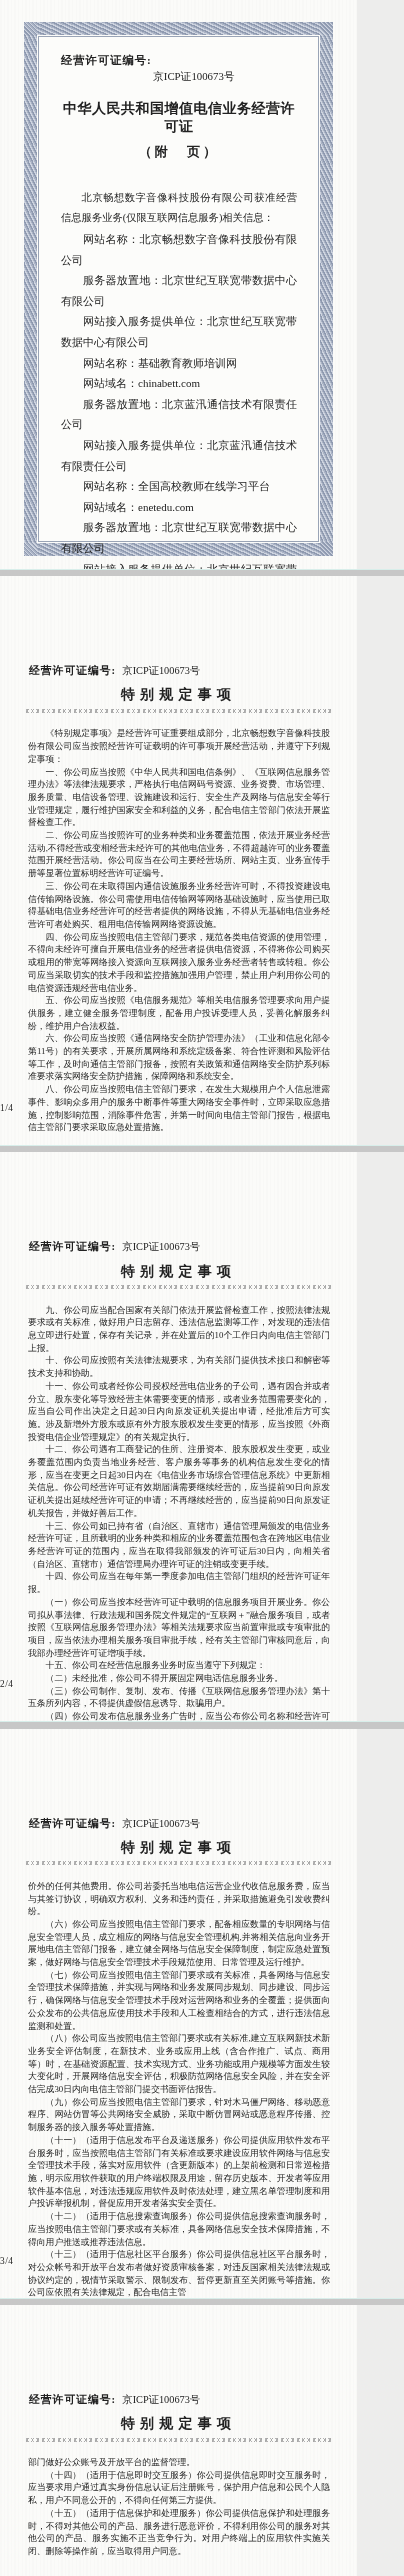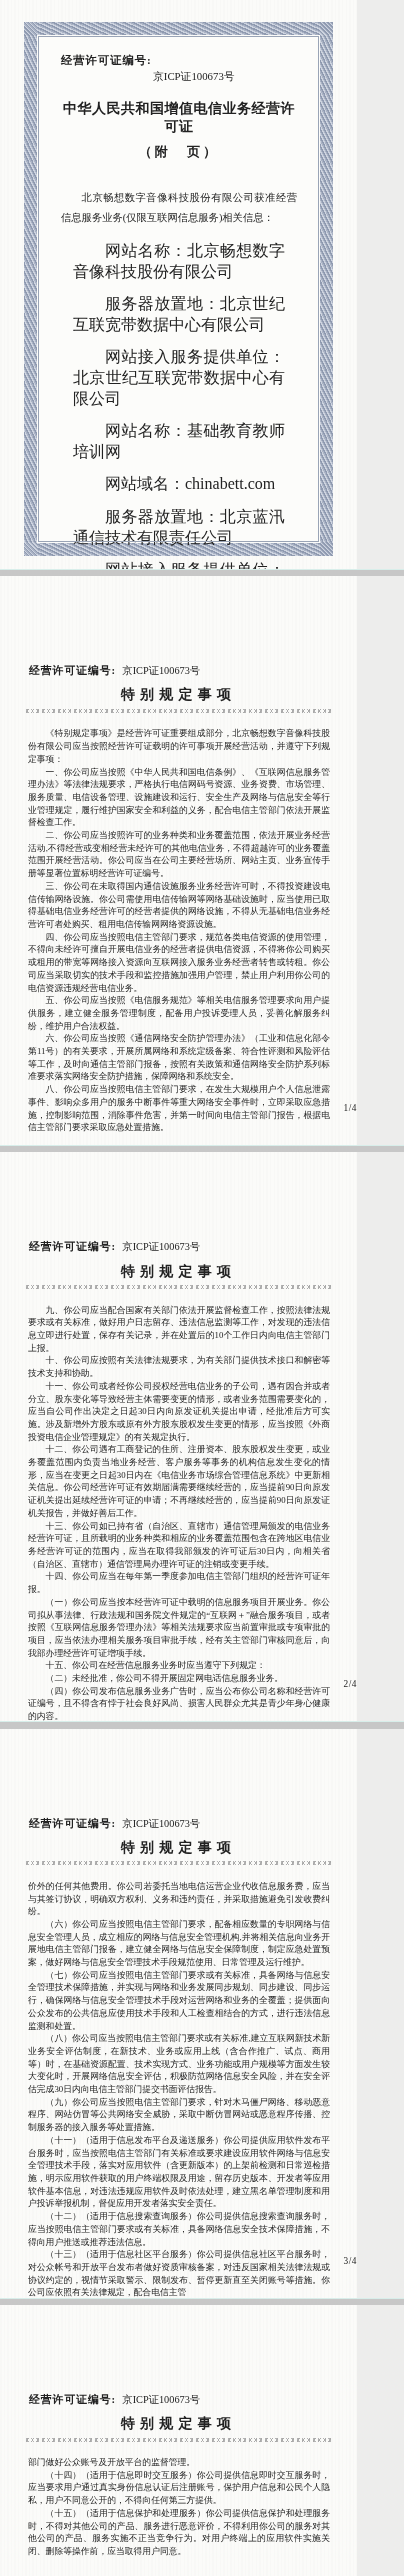--- a/index.html
+++ b/index.html
@@ -67,22 +67,22 @@
     letter-spacing:3.1px;
   }
   .cintro{
     margin:27px 0 0 0;
     font-size:10.3px;
     line-height:20.6px;
     text-indent:2em;
     text-align:justify;
   }
   .cline{
-    margin:12px;
-    font-size:16px;
+    margin:0;
+    font-size:11px;
     line-height:20.6px;
     text-indent:2em;
     text-align:justify;
   }
 
   
   .prov{padding-top:88px;box-sizing:border-box;}
   .phead{margin-left:29px;}
   .plab{
     font-size:10.8px;
@@ -117,21 +117,21 @@
     margin:0;
     text-indent:2em;
     text-align:justify;
   }
   .para.cont{text-indent:0;}
   .pnum{
     position:absolute;
     left:0;
     right:0;
     bottom:32px;
-    text-align:right;
+    text-align:left;
     font-size:9.3px;
     letter-spacing:0.5px;
     margin-top:16px;
   }
 </style>
 </head>
 <body>
 
 <div class="doc">
 
@@ -198,20 +198,21 @@
     <div class="pbody">
         <p class="para">九、你公司应当配合国家有关部门依法开展监督检查工作，按照法律法规要求或有关标准，做好用户日志留存、违法信息监测等工作，对发现的违法信息立即进行处置，保存有关记录，并在处置后的10个工作日内向电信主管部门上报。</p>
         <p class="para">十、你公司应按照有关法律法规要求，为有关部门提供技术接口和解密等技术支持和协助。</p>
         <p class="para">十一、你公司或者经你公司授权经营电信业务的子公司，遇有因合并或者分立、股东变化等导致经营主体需要变更的情形，或者业务范围需要变化的，应当自公司作出决定之日起30日内向原发证机关提出申请，经批准后方可实施。涉及新增外方股东或原有外方股东股权发生变更的情形，应当按照《外商投资电信企业管理规定》的有关规定执行。</p>
         <p class="para">十二、你公司遇有工商登记的住所、注册资本、股东股权发生变更，或业务覆盖范围内负责当地业务经营、客户服务等事务的机构信息发生变化的情形，应当在变更之日起30日内在《电信业务市场综合管理信息系统》中更新相关信息。你公司经营许可证有效期届满需要继续经营的，应当提前90日向原发证机关提出延续经营许可证的申请；不再继续经营的，应当提前90日向原发证机关报告，并做好善后工作。</p>
         <p class="para">十三、你公司如已持有省（自治区、直辖市）通信管理局颁发的电信业务经营许可证，且所载明的业务种类和相应的业务覆盖范围包含在跨地区电信业务经营许可证的范围内，应当在取得我部颁发的许可证后30日内，向相关省（自治区、直辖市）通信管理局办理许可证的注销或变更手续。</p>
         <p class="para">十四、你公司应当在每年第一季度参加电信主管部门组织的经营许可证年报。</p>
         <p class="para">（一）你公司应当按本经营许可证中载明的信息服务项目开展业务。你公司拟从事法律、行政法规和国务院文件规定的“互联网＋”融合服务项目，或者按照《互联网信息服务管理办法》等相关法规要求应当前置审批或专项审批的项目，应当依法办理相关服务项目审批手续，经有关主管部门审核同意后，向我部办理经营许可证增项手续。</p>
         <p class="para">十五、你公司在经营信息服务业务时应当遵守下列规定：</p>
         <p class="para">（二）未经批准，你公司不得开展固定网电话信息服务业务。</p>
+        <p class="para">（三）你公司制作、复制、发布、传播《互联网信息服务管理办法》第十五条所列内容，不得提供虚假信息诱导、欺骗用户。</p>
         <p class="para">（四）你公司发布信息服务业务广告时，应当公布你公司名称和经营许可证编号，且不得含有悖于社会良好风尚、损害人民群众尤其是青少年身心健康的内容。</p>
         <p class="para">（五）你公司向用户收费应当做到准确、合理，不得向用户收取信息服务项目中明码标</p>
       </div>
     <div class="pnum">2/4</div>
   </section>
 
   <div class="gap"></div>
 
   <section class="page prov">
     <div class="phead">

